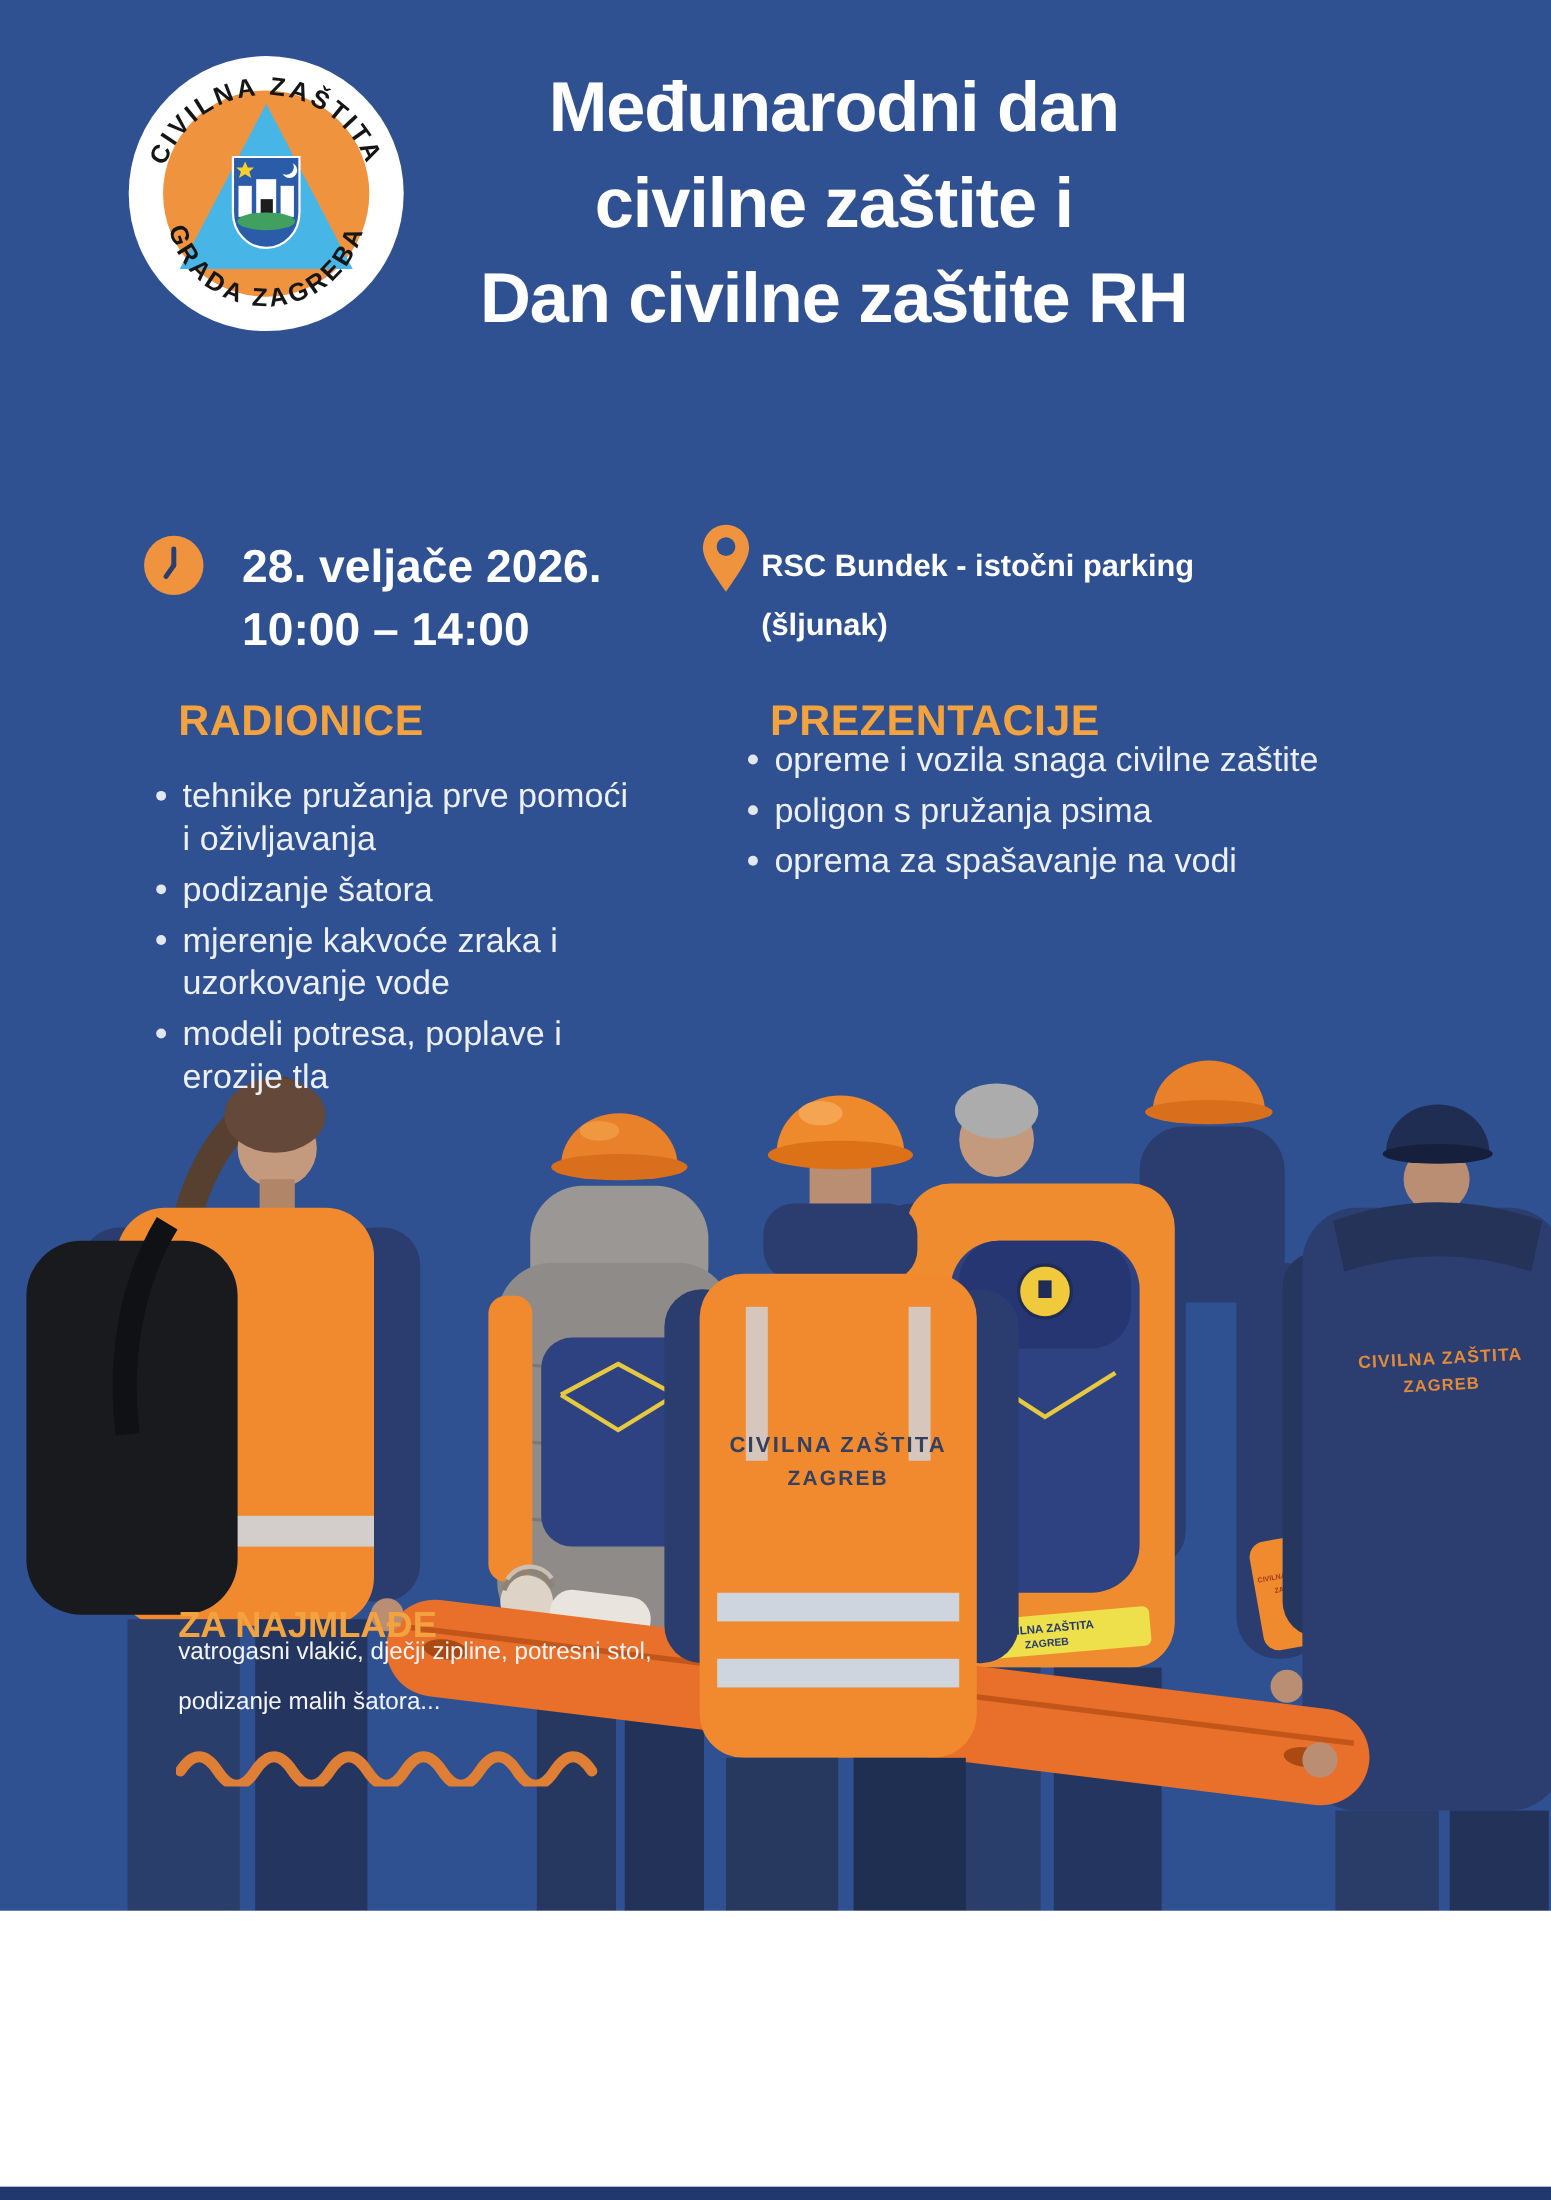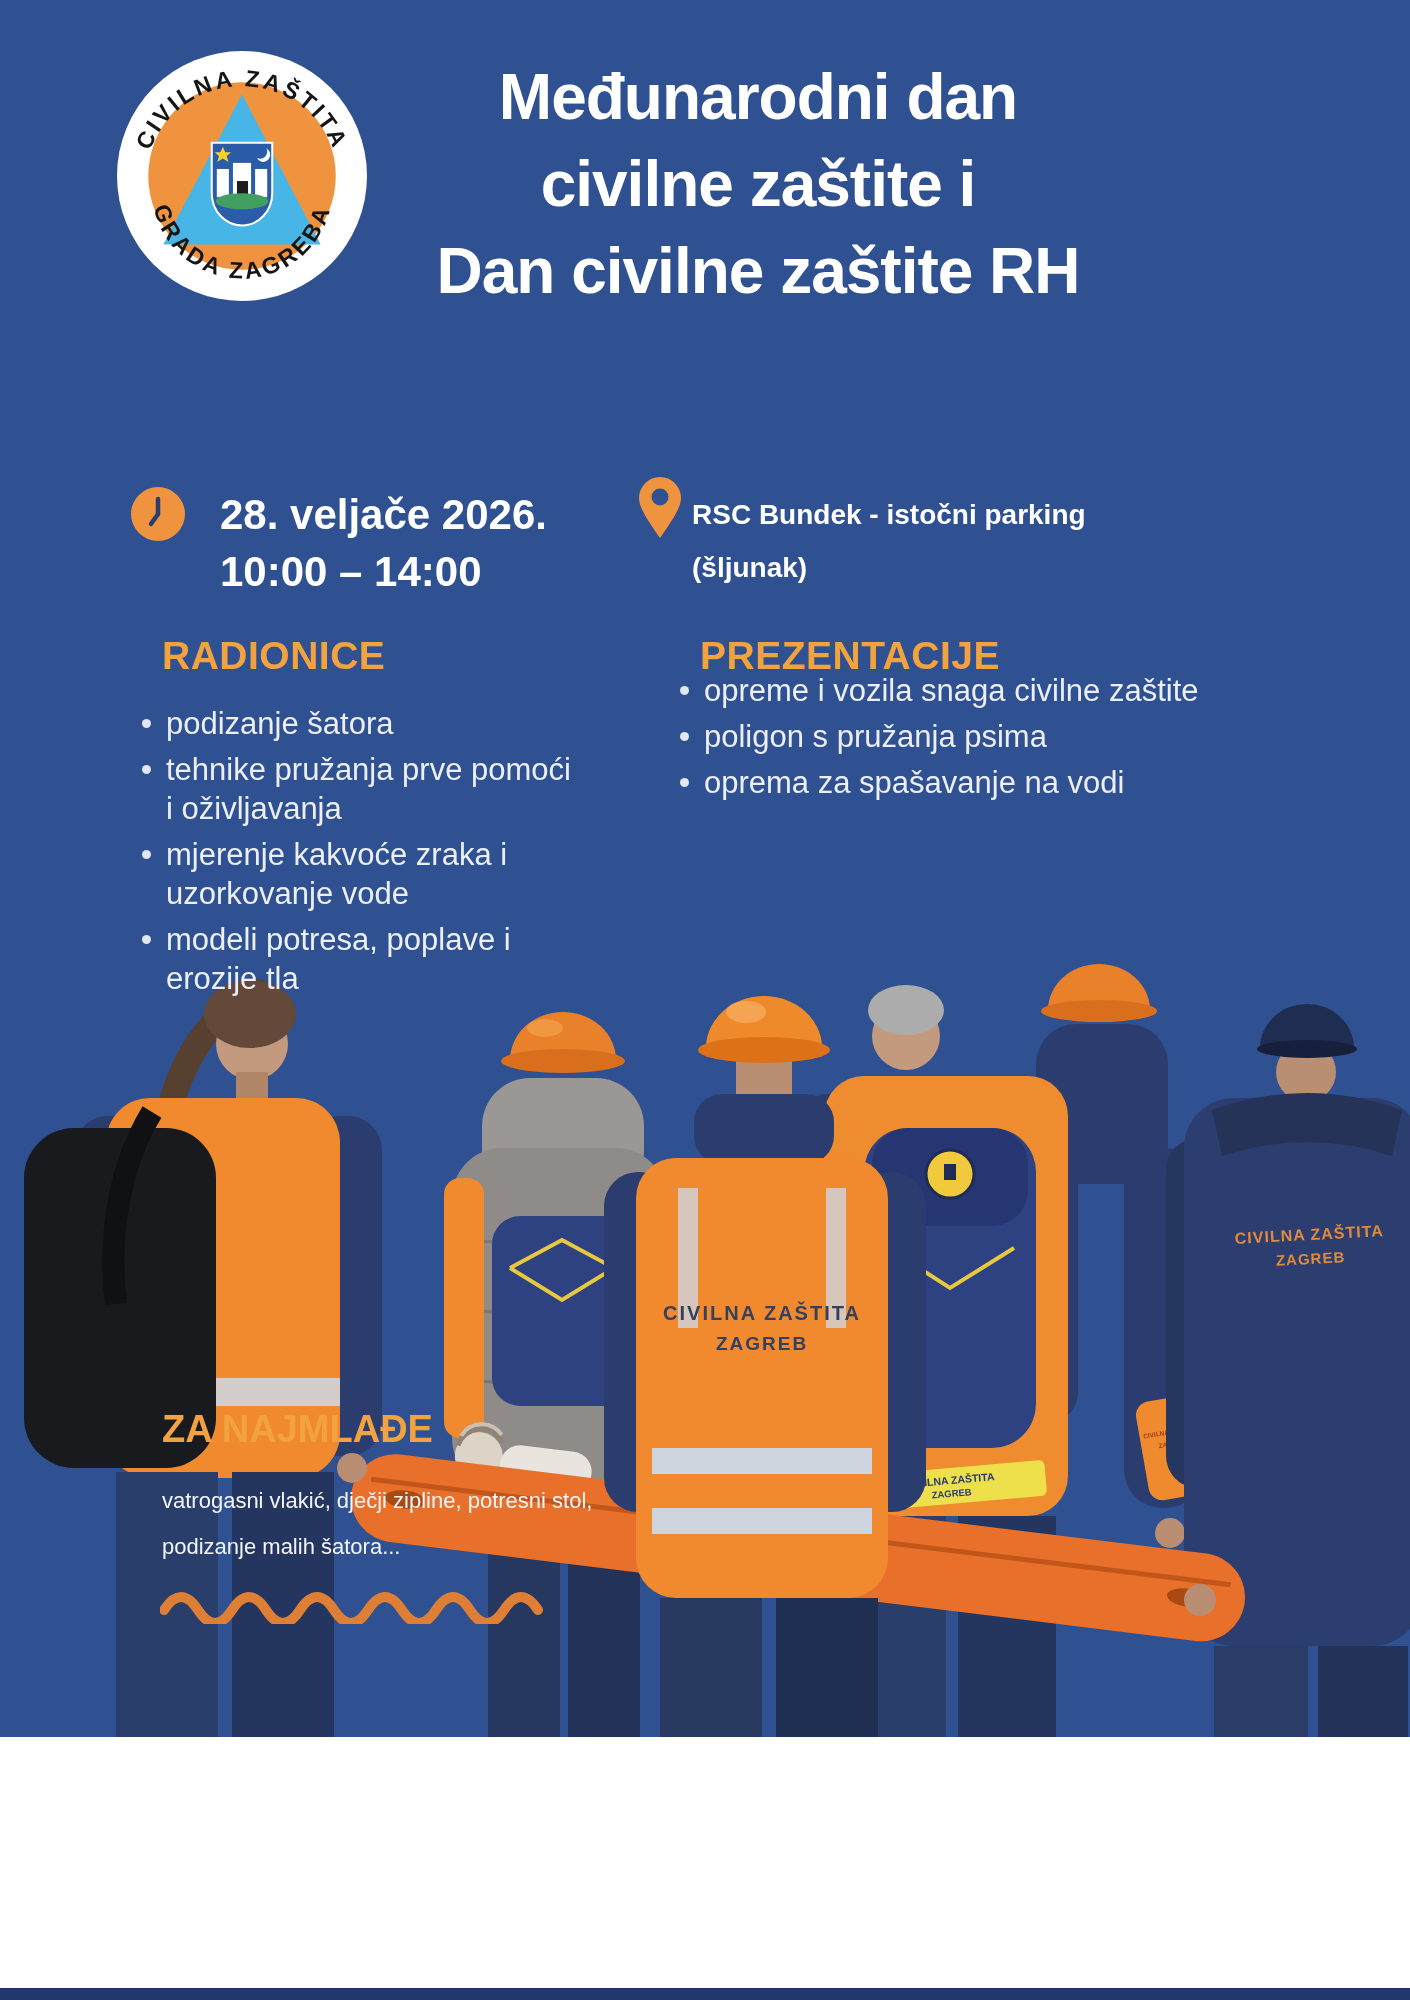--- a/index.html
+++ b/index.html
@@ -18,21 +18,21 @@
 
   
   .sec-head{position:absolute;color:#F2A23E;font-weight:700;font-size:39px;letter-spacing:.5px;z-index:3;}
   .blist{position:absolute;margin:0;padding:0;list-style:none;color:#ECEFF6;font-size:31px;
          line-height:39px;font-weight:400;z-index:3;}
   .blist li{position:relative;padding-left:26px;margin:0 0 7px 0;}
   .blist .dot{position:absolute;left:2px;top:15px;width:9px;height:9px;border-radius:50%;background:#E2E7F1;}
   .blist .itxt{white-space:pre-line;}
 
   
-  .kids-head{position:absolute;left:162px;top:1408px;color:#F2A23E;font-weight:700;font-size:38px;z-index:4;}
+  .kids-head{position:absolute;left:162px;top:1458px;color:#F2A23E;font-weight:700;font-size:33px;z-index:4;}
   .kids-text{position:absolute;left:162px;top:1478px;color:#F4F5F9;font-size:22px;line-height:46px;z-index:4;}
   .kids-wave{position:absolute;left:160px;top:1590px;z-index:4;}
 
   
   .footer{position:absolute;left:0;top:1737px;width:1410px;height:251px;background:#fff;z-index:5;}
   .bottombar{position:absolute;left:0;top:1988px;width:1410px;height:12px;background:#20386E;z-index:6;}
   svg{display:block;}
 </style>
 </head>
 <body>
@@ -93,24 +93,24 @@
     </svg>
   </div>
   <div class="loc-block">
     <div>RSC Bundek - istočni parking</div>
     <div>(šljunak)</div>
   </div>
 
   <div class="sec-head" style="left:162px;top:634px;">RADIONICE</div>
   <ul class="blist" style="left:140px;top:704px;width:460px;">
 
-      <li><span class="dot"></span><span class="itxt">podizanje šatora</span></li>
-
       <li><span class="dot"></span><span class="itxt">tehnike pružanja prve pomoći
 i oživljavanja</span></li>
+
+      <li><span class="dot"></span><span class="itxt">podizanje šatora</span></li>
 
       <li><span class="dot"></span><span class="itxt">mjerenje kakvoće zraka i
 uzorkovanje vode</span></li>
 
       <li><span class="dot"></span><span class="itxt">modeli potresa, poplave i
 erozije tla</span></li>
     </ul>
 
   <div class="sec-head" style="left:700px;top:634px;text-align:right;">PREZENTACIJE</div>
   <ul class="blist" style="left:678px;top:671px;width:560px;">

